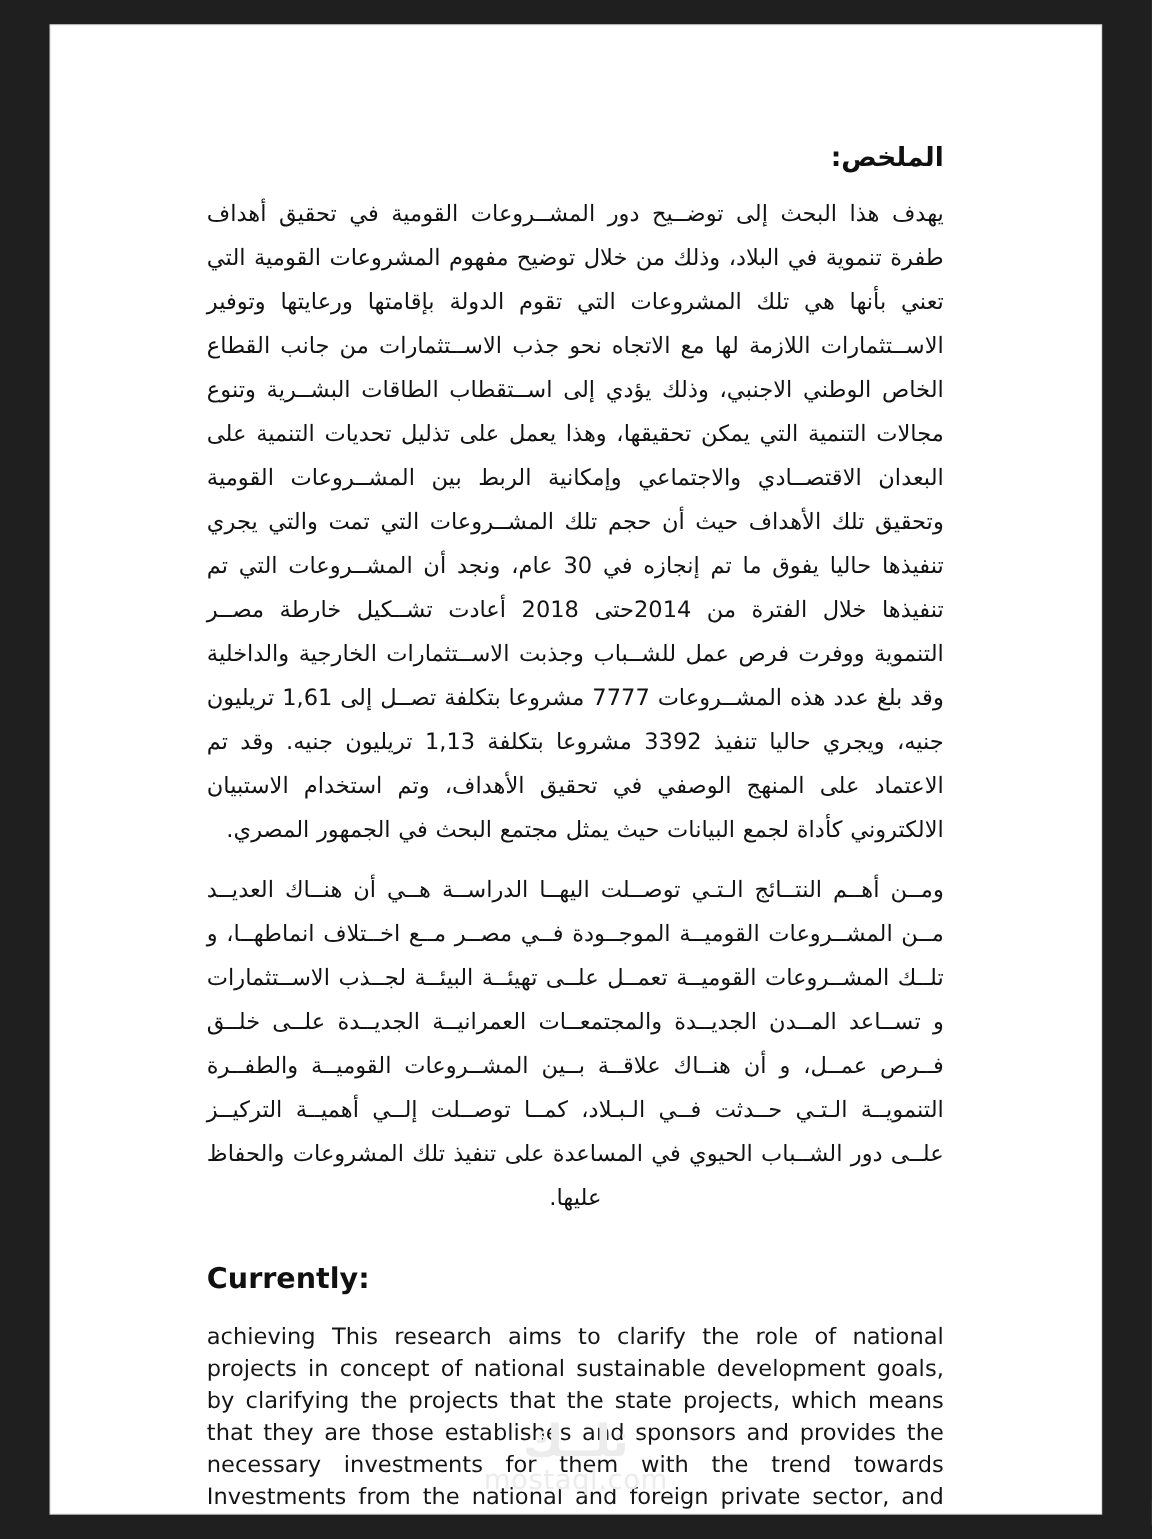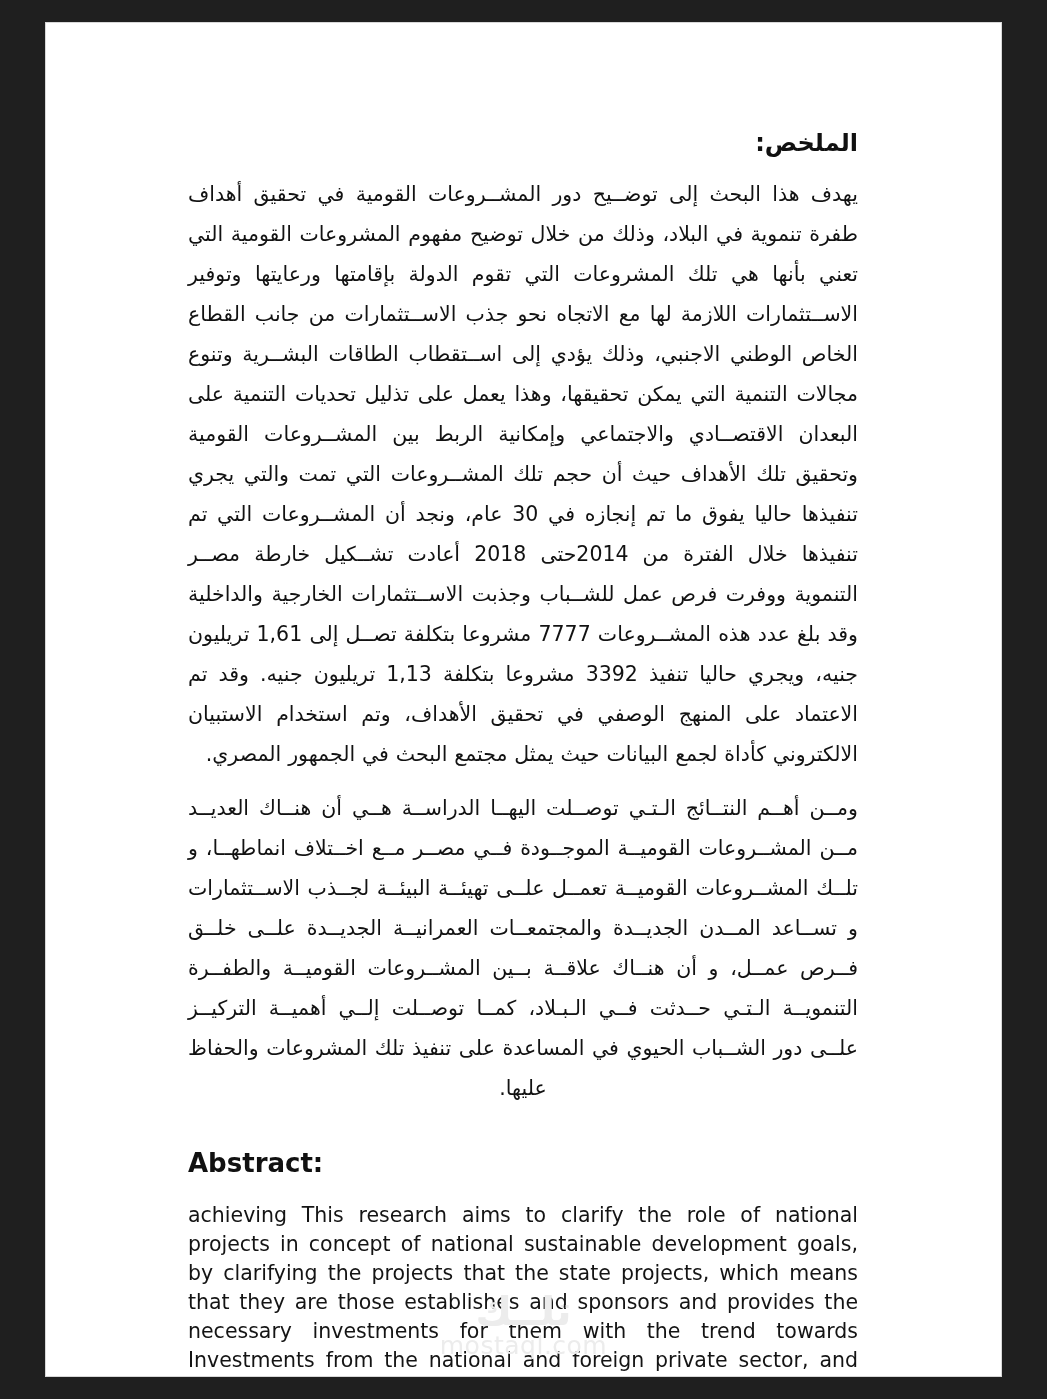--- a/index.html
+++ b/index.html
@@ -130,21 +130,21 @@
   <div id="page">
 
     <div id="content">
 
       <h1 class="ar-heading">الملخص:</h1>
 
       <p class="ar-para">يهدف هذا البحث إلى توضــيح دور المشــروعات القومية في تحقيق أهداف طفرة تنموية في البلاد، وذلك من خلال توضيح مفهوم المشروعات القومية التي تعني بأنها هي تلك المشروعات التي تقوم الدولة بإقامتها ورعايتها وتوفير الاســتثمارات اللازمة لها مع الاتجاه نحو جذب الاســتثمارات من جانب القطاع الخاص الوطني الاجنبي، وذلك يؤدي إلى اســتقطاب الطاقات البشــرية وتنوع مجالات التنمية التي يمكن تحقيقها، وهذا يعمل على تذليل تحديات التنمية على البعدان الاقتصــادي والاجتماعي وإمكانية الربط بين المشــروعات القومية وتحقيق تلك الأهداف حيث أن حجم تلك  المشــروعات التي تمت والتي يجري تنفيذها حاليا يفوق ما تم إنجازه في 30 عام، ونجد أن المشــروعات التي تم تنفيذها خلال الفترة من 2014حتى 2018 أعادت تشــكيل خارطة مصــر التنموية ووفرت فرص عمل للشــباب وجذبت الاســتثمارات الخارجية والداخلية وقد بلغ عدد هذه المشــروعات 7777 مشروعا بتكلفة تصــل إلى 1,61 تريليون جنيه، ويجري حاليا تنفيذ 3392 مشروعا بتكلفة 1,13 تريليون جنيه. وقد تم الاعتماد على المنهج الوصفي في تحقيق الأهداف، وتم استخدام الاستبيان الالكتروني كأداة لجمع البيانات حيث يمثل مجتمع البحث في الجمهور المصري.</p>
 
       <p class="ar-para ar-para-last-center">ومــن أهــم النتــائج الـتـي توصــلت اليهــا الدراســة هــي أن هنــاك العديــد مــن المشــروعات القوميــة الموجــودة فــي مصــر مــع اخــتلاف انماطهــا، و تلــك المشــروعات القوميــة تعمــل علــى تهيئــة البيئــة لجــذب الاســتثمارات و تســاعد المــدن الجديــدة والمجتمعــات العمرانيــة الجديــدة علــى خلــق فــرص عمــل، و أن هنــاك علاقــة بــين المشــروعات القوميــة والطفــرة التنمويــة الـتـي حــدثت فــي الـبـلاد، كمــا توصــلت إلــي أهميــة التركيــز علــى دور الشــباب الحيوي في المساعدة على تنفيذ تلك المشروعات والحفاظ عليها.</p>
 
-      <h2 class="en-heading">Abstract:</h2>
+      <h2 class="en-heading">Currently:</h2>
 
       <p class="en-para">achieving  This research aims to clarify the role of national projects in concept of national  sustainable development goals, by clarifying the projects that the state  projects, which means that they are those establishes and sponsors and provides the necessary investments for them with the trend towards Investments from the national and foreign private sector, and this Leads to attract human energies and diversify the areas of Development that can be achieved, and this works to overcome The challenges of sustainable development on the three dimensions of economic, social and environmental, and the Possibility of linking national projects and achieving those goals, As the size of those projects that have been completed and are Currently being implemented exceeds what has been accomplished in 30 years, We find that the projects that were implemented during the period from 2014 to 2018 reshaped Egypt’s development map, provided job opportunities for And attracted foreign and domestic investments. The number of these projects reached 7777 at</p>
 
     </div>
 
     <div id="watermark">
       <div class="wm-ar">تلــك</div>
       <div class="wm-url">mostaql.com</div>
     </div>
 

